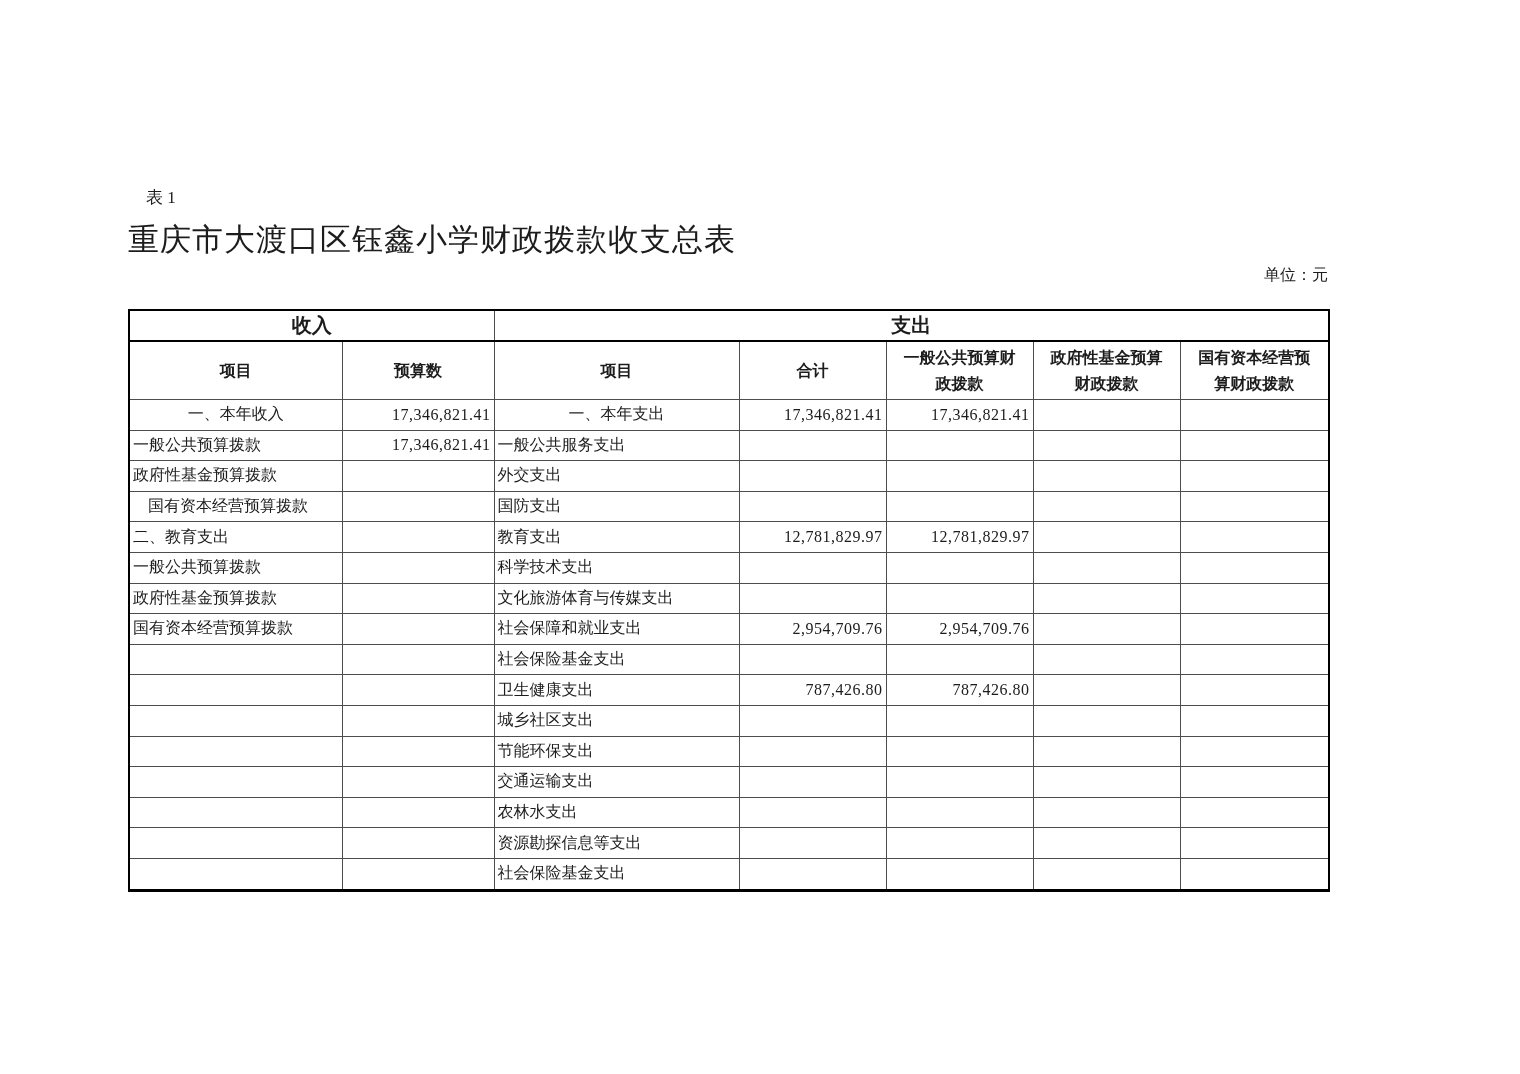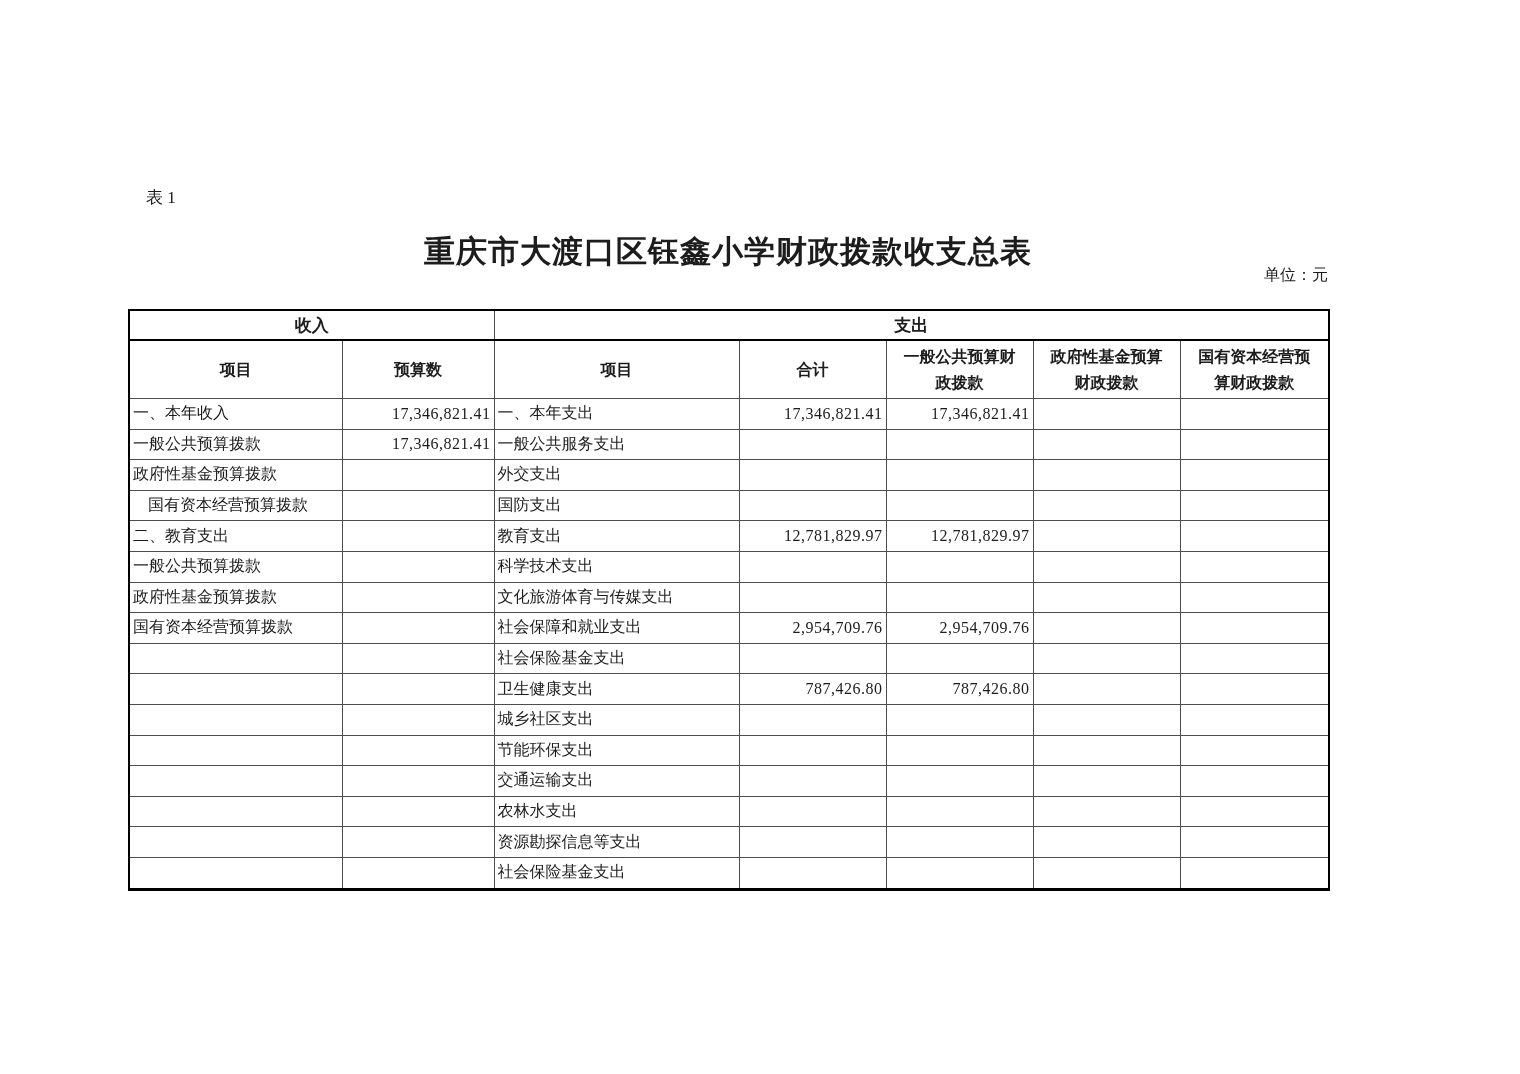--- a/index.html
+++ b/index.html
@@ -3,49 +3,49 @@
 <meta charset="utf-8">
 <style>
   html,body{margin:0;padding:0;background:#ffffff;}
   .page{
     position:relative;width:1520px;height:1074px;background:#ffffff;
     font-family:"Liberation Serif","DejaVu Serif",serif;color:#1c1c1c;
     overflow:hidden;
   }
   .tbl-label{position:absolute;left:128px;top:186px;font-size:17px;margin-left:18px;}
   .title{
-    position:absolute;left:128px;top:219px;width:1200px;text-align:center;
-    font-size:31px;font-weight:bold;letter-spacing:1px;white-space:nowrap;margin-top:12px;
+    position:absolute;left:128px;top:219px;width:1200px;text-align:left;
+    font-size:31px;font-weight:normal;letter-spacing:1px;white-space:nowrap;
   }
   .unit{position:absolute;left:128px;top:265px;width:1200px;text-align:right;font-size:16px;}
   table.budget{
     position:absolute;left:128px;top:309px;width:1200px;
     border-collapse:collapse;table-layout:fixed;
     border:2px solid #000;border-bottom:3px solid #000;
   }
   table.budget th,table.budget td{
     border:1px solid #4d4d4d;overflow:hidden;vertical-align:middle;
     font-weight:normal;
   }
   tr.grp th{
-    height:26px;font-size:17px;font-weight:bold;text-align:center;
+    height:26px;font-size:20px;font-weight:bold;text-align:center;
     border-bottom:2px solid #000;
   }
   tr.sub th{
     height:57px;font-size:16px;font-weight:bold;text-align:center;
     white-space:pre-line;line-height:1.6;padding:0 2px;
   }
   tbody td{height:29.6px;font-size:16px;padding:0 3px;text-align:left;white-space:nowrap;}
   tbody td:nth-child(2),
   tbody td:nth-child(4),
   tbody td:nth-child(5),
   tbody td:nth-child(6),
   tbody td:nth-child(7){text-align:right;letter-spacing:0.5px;}
   tbody tr.rc td:nth-child(1),
-  tbody tr.rc td:nth-child(3){text-align:left;margin-top:36px;}
+  tbody tr.rc td:nth-child(3){text-align:center;margin-top:36px;}
   tbody td.ind{padding-left:18px;}
 </style>
 </head>
 <body>
 
 <div class="page">
   <div class="tbl-label">表 1</div>
   <div class="title">重庆市大渡口区钰鑫小学财政拨款收支总表</div>
   <div class="unit">单位：元</div>
 

